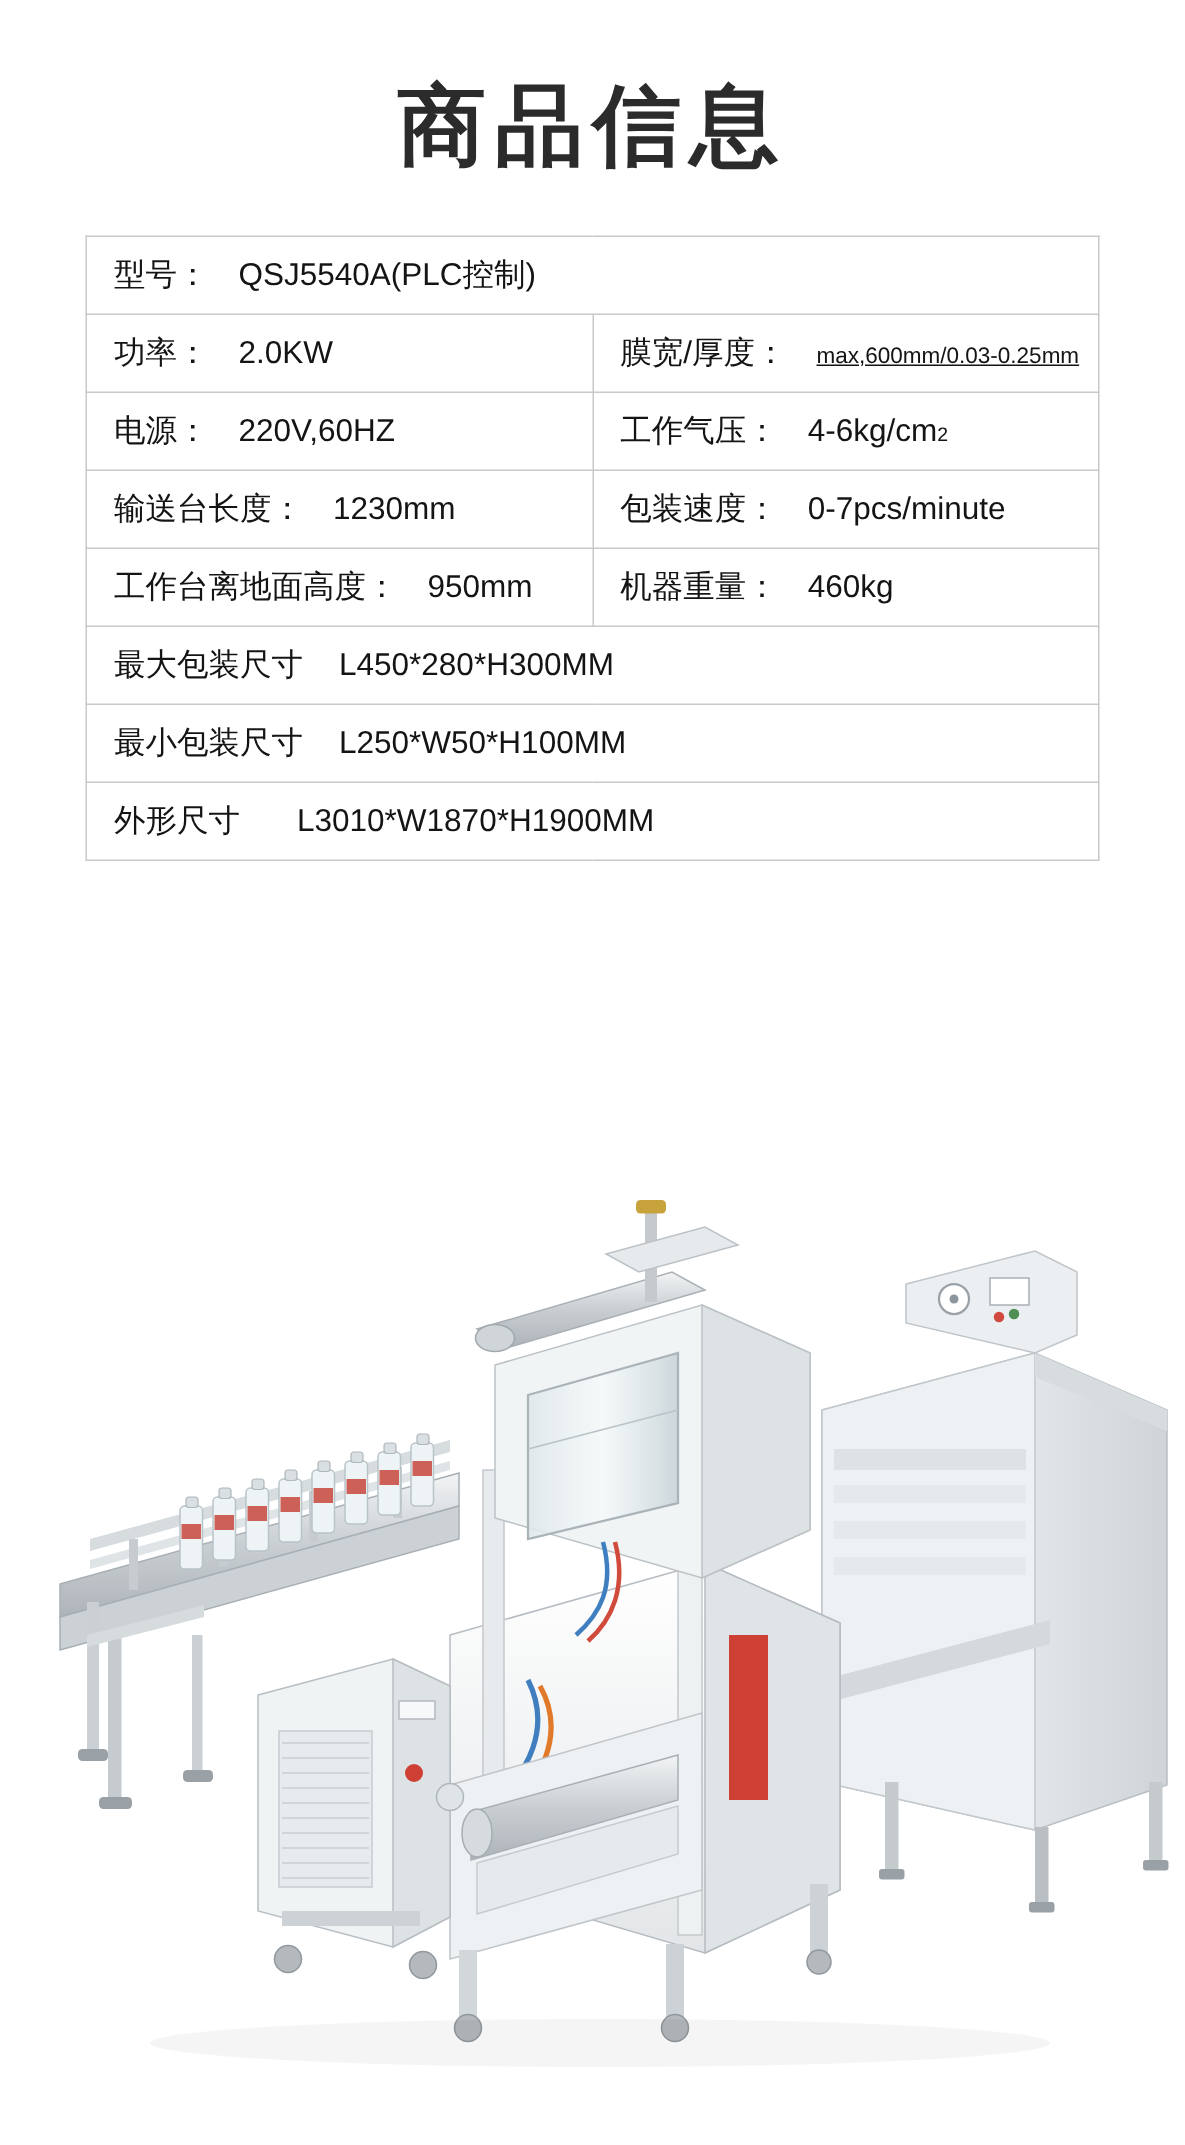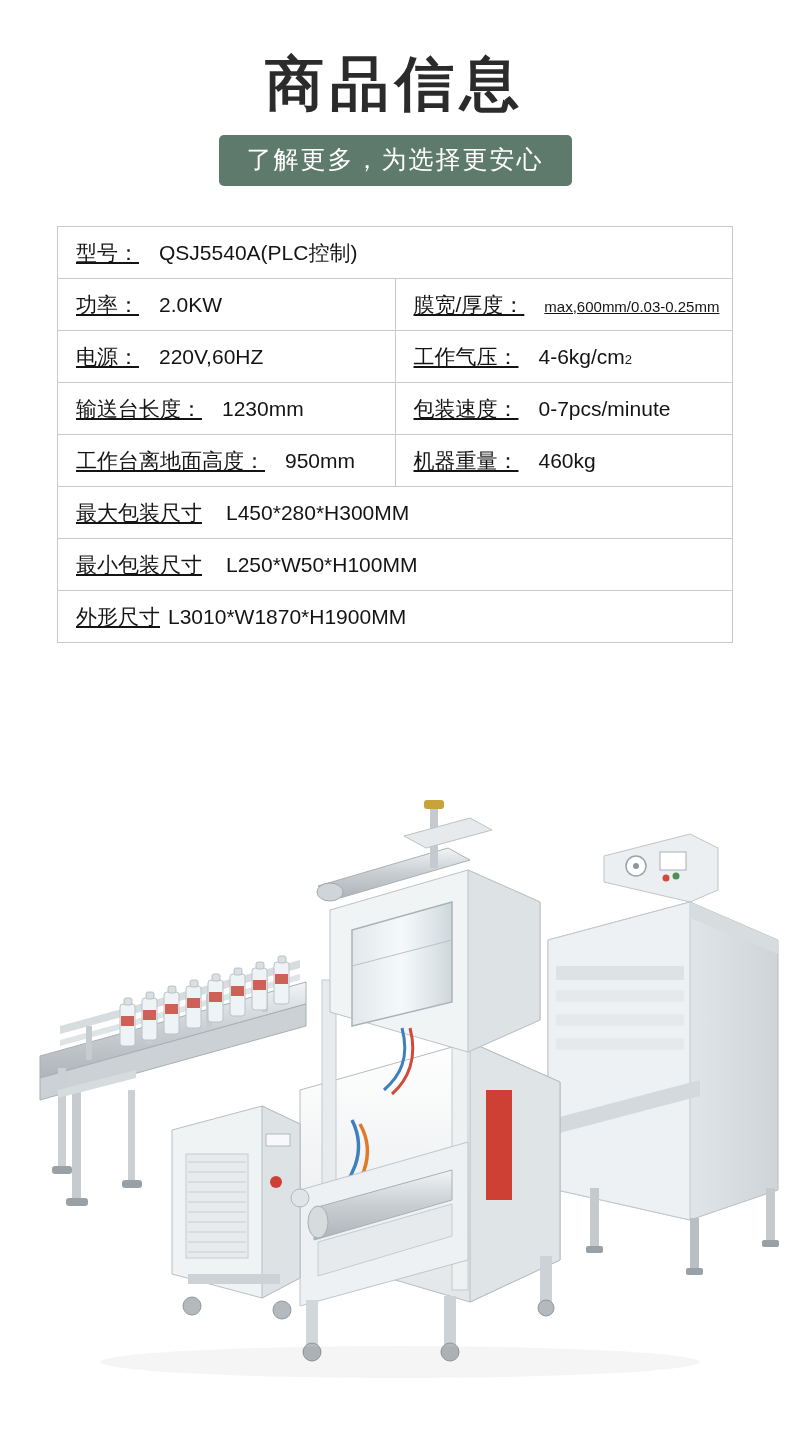--- a/index.html
+++ b/index.html
@@ -72,25 +72,25 @@
     white-space: nowrap;
     overflow: hidden;
   }
   td.indent {
     padding-left: 34px;
   }
   .cellflex {
     display: flex;
     align-items: baseline;
   }
-  .lbl { font-size: 21px; text-decoration: underline; }
+  .lbl { font-size: 21px; }
   .val { font-size: 21px; }
   .val.tiny { font-size: 15px; text-decoration: underline; }
   .gap-sm { margin-left: 20px; }
-  .gap-md { margin-left: 8px; }
+  .gap-md { margin-left: 38px; }
   .gap-lg { margin-left: 24px; }
   sup { font-size: 13px; vertical-align: super; }
 
   
   .photo {
     position: absolute;
     left: 0;
     top: 790px;
     width: 790px;
     height: 620px;
@@ -99,23 +99,20 @@
   }
   .photo svg { display: block; }
 </style>
 </head>
 <body>
 
 <div class="page">
 
   <div class="header">
     <div class="title">商品信息</div>
-    <div class="subtitle-wrap">
-      <div class="subtitle">了解更多，为选择更安心</div>
-    </div>
   </div>
 
   <div class="table-wrap">
     <table class="spec">
       <tbody>
         <tr>
           <td colspan="2">
             <span class="cellflex">
               <span class="lbl">型号：</span>
               <span class="val gap-sm">QSJ5540A(PLC控制)</span>

